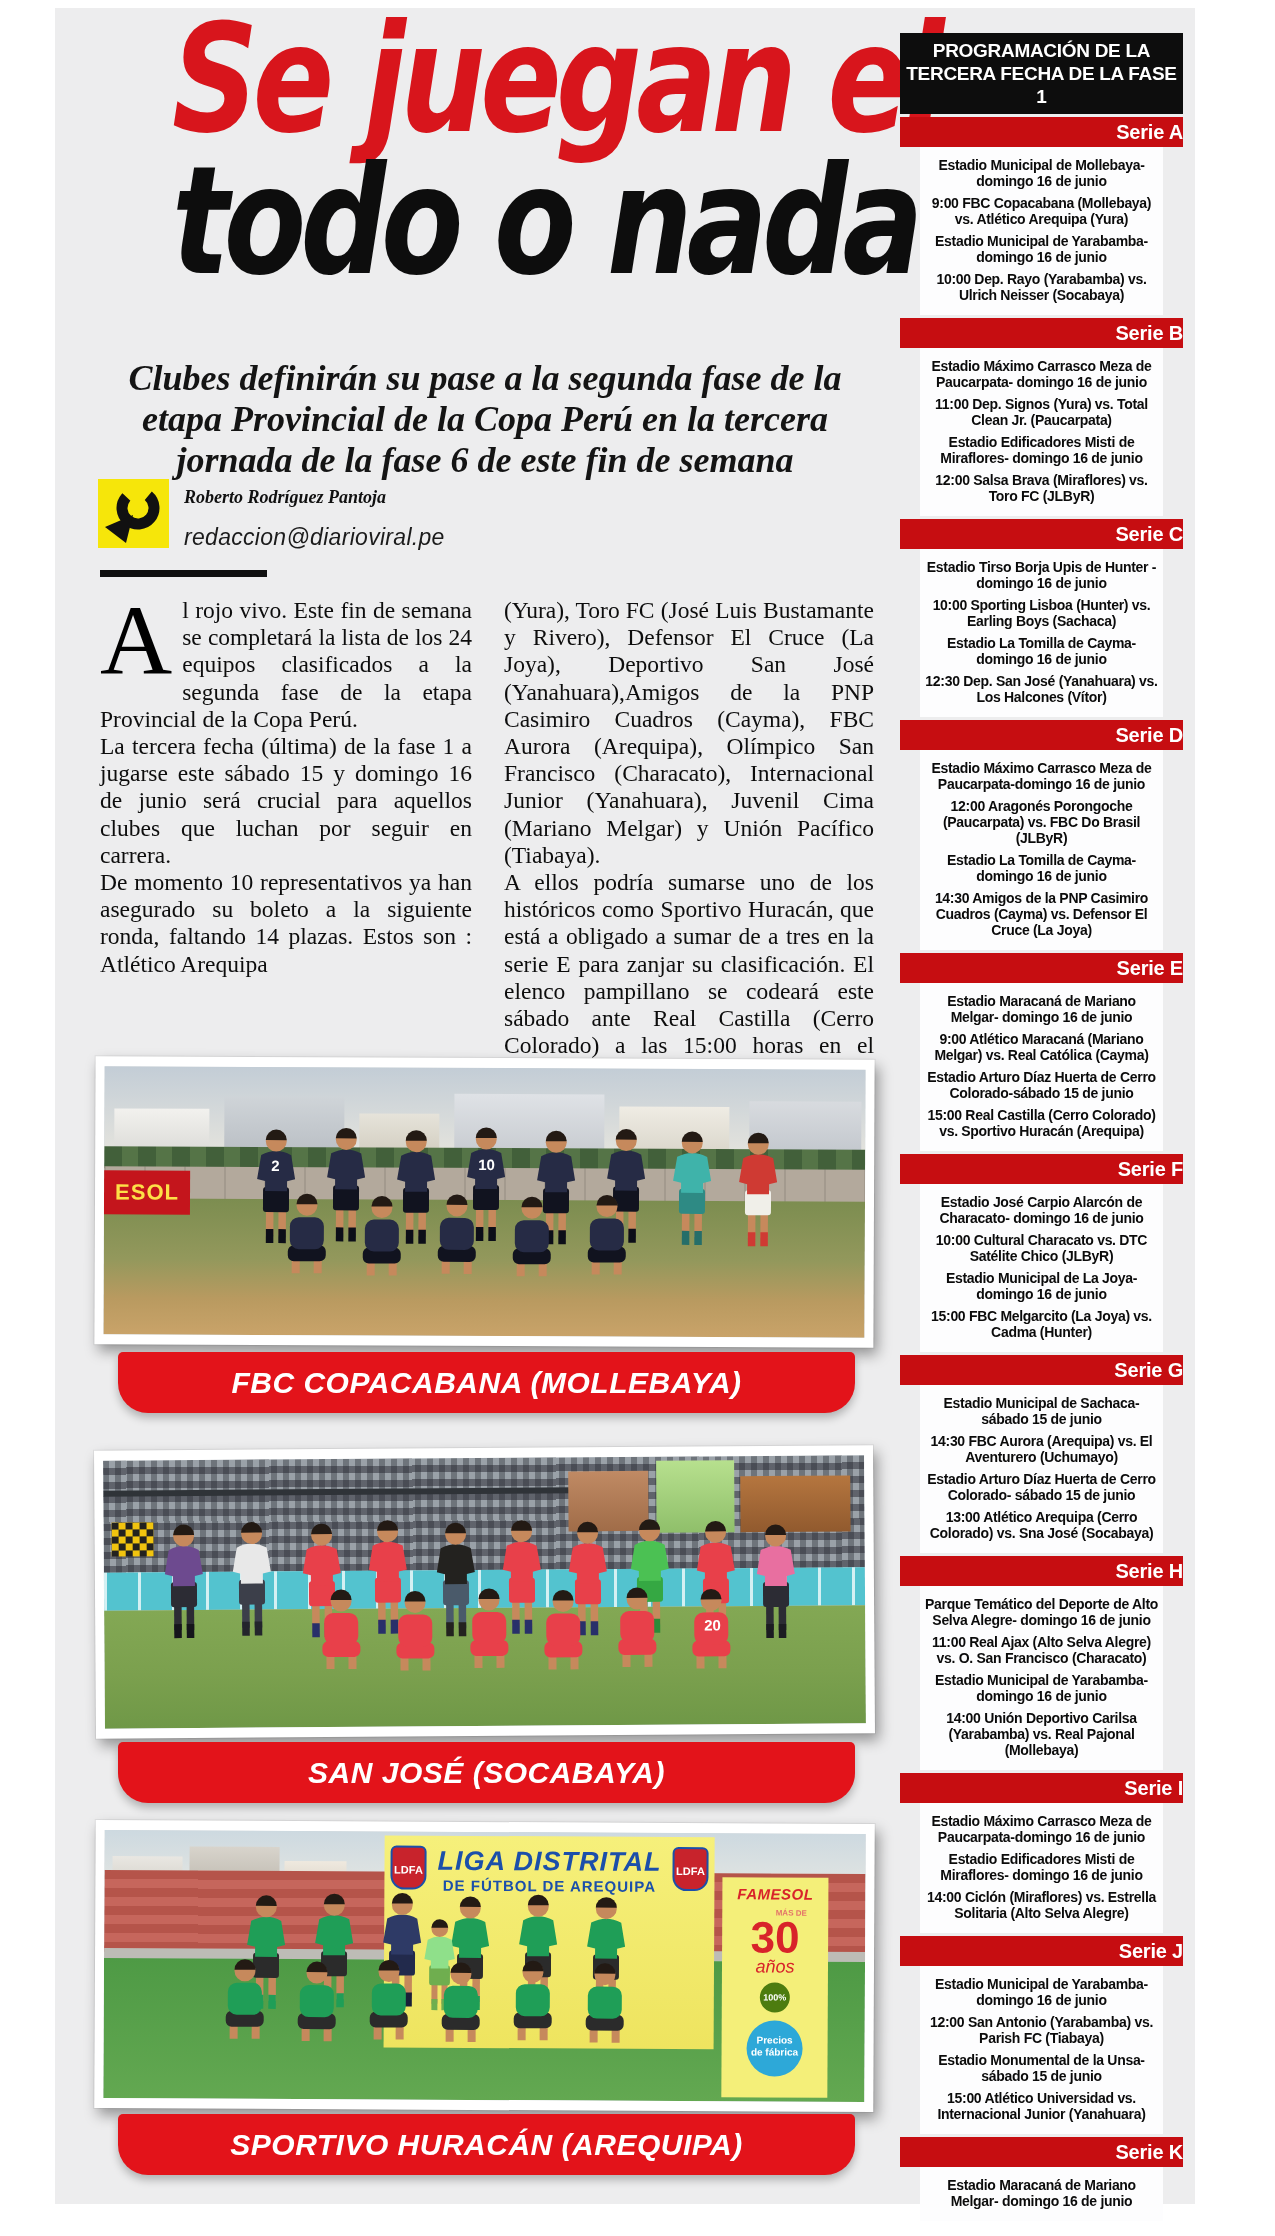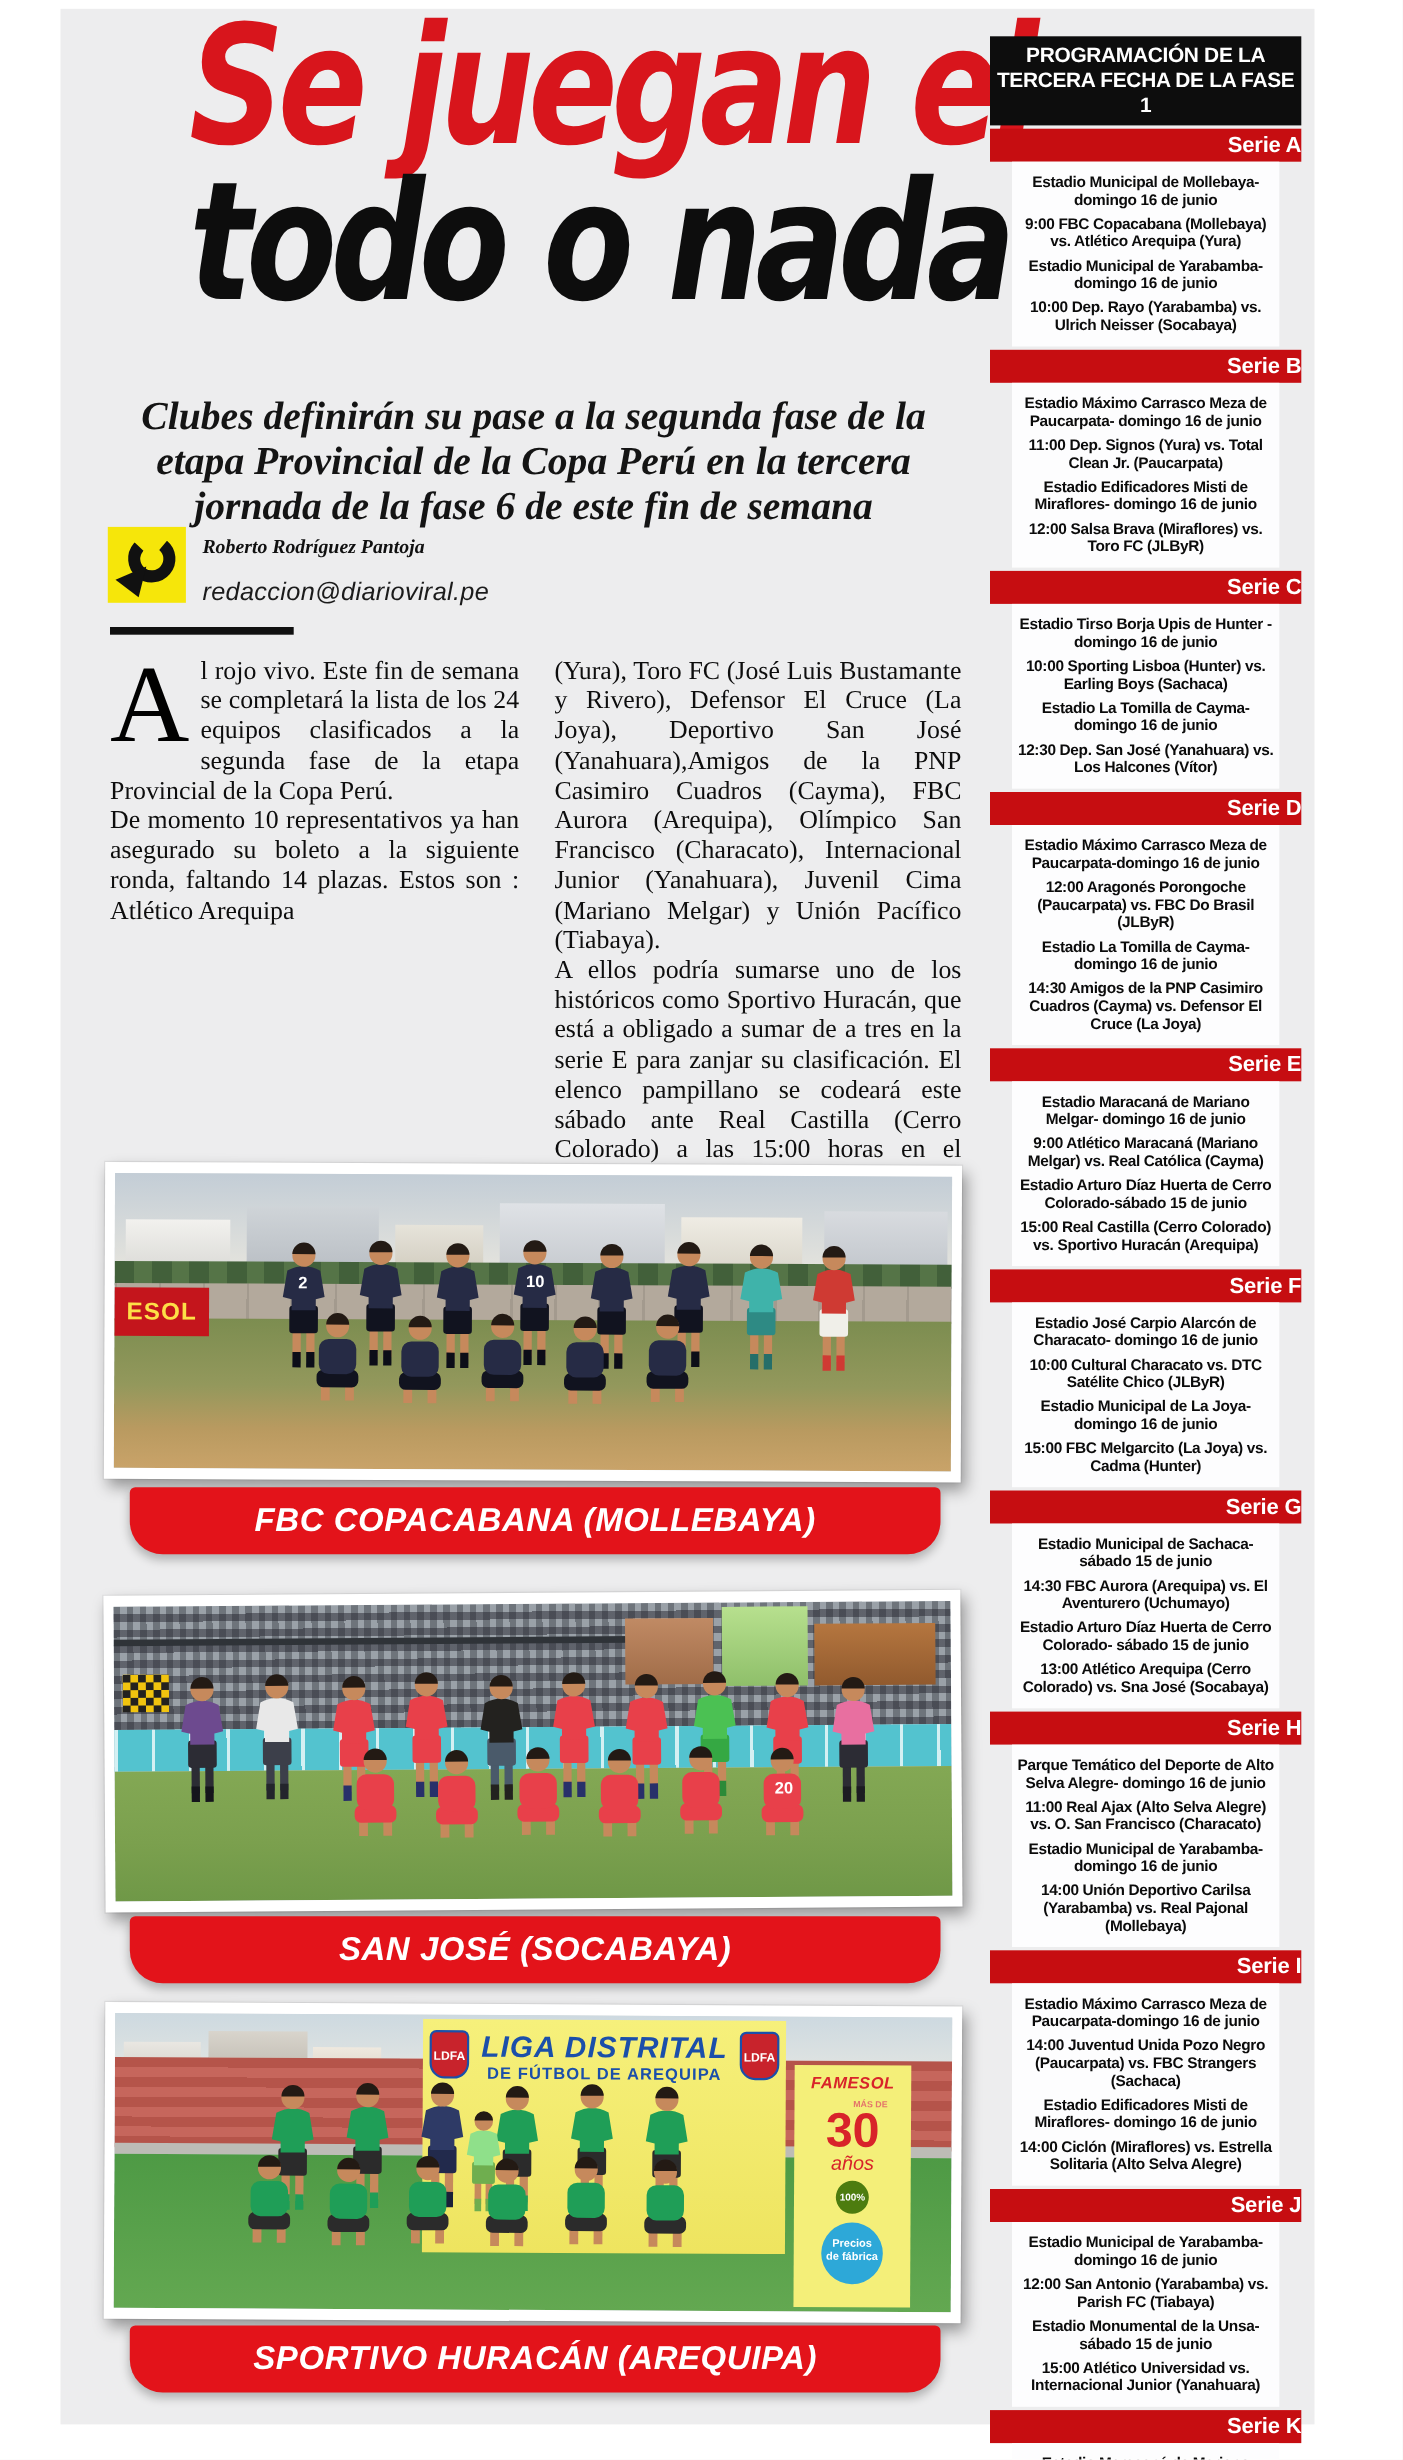--- a/index.html
+++ b/index.html
@@ -169,20 +169,21 @@
       <circle cx="40" cy="29" r="16" fill="none" stroke="#111111" stroke-width="11" stroke-dasharray="76 26" transform="rotate(-50 40 29)"></circle>
       <polygon points="7,48 35,36 28,64" fill="#111111"></polygon>
     </svg>
   </div>
   <div class="abs author">Roberto Rodríguez Pantoja</div>
   <div class="abs email">redaccion@diarioviral.pe</div>
   <div class="abs rule"></div>
 
   <section class="abs col col1">
     <p><span class="dropcap">A</span><span>l rojo vivo. Este fin de semana se completará la lista de los 24 equipos clasificados a la segunda fase de la etapa Provincial de la Copa Perú.</span></p>
+    <p>La tercera fecha (última) de la fase 1 a jugarse este sábado 15 y domingo 16 de junio será crucial para aquellos clubes que luchan por seguir en carrera.</p>
     <p>De momento 10 representativos ya han asegurado su boleto a la siguiente ronda, faltando 14 plazas. Estos son : Atlético Arequipa</p>
   </section>
   <section class="abs col col2">
     <p>(Yura), Toro FC (José Luis Bustamante y Rivero), Defensor El Cruce (La Joya), Deportivo San José (Yanahuara),Amigos de la PNP Casimiro Cuadros (Cayma), FBC Aurora (Arequipa), Olímpico San Francisco (Characato), Internacional Junior (Yanahuara), Juvenil Cima (Mariano Melgar) y Unión Pacífico (Tiabaya).</p>
     <p>A ellos podría sumarse uno de los históricos como Sportivo Huracán, que está a obligado a sumar de a tres en la serie E para zanjar su clasificación. El elenco pampillano se codeará este sábado ante Real Castilla (Cerro Colorado) a las 15:00 horas en el estadio Arturo Díaz Huerta.</p>
   </section>
 
   <figure class="abs photo photo1" style="margin:0">
     <div class="scene">
       <div class="p1-sky"></div>
@@ -367,21 +368,20 @@
             <p class="entry">11:00 Real Ajax (Alto Selva Alegre) vs. O. San Francisco (Characato)</p>
             <p class="entry">Estadio Municipal de Yarabamba- domingo 16 de junio</p>
             <p class="entry">14:00 Unión Deportivo Carilsa (Yarabamba) vs. Real Pajonal (Mollebaya)</p>
           </div>
   </section>
 
   <section class="serie">
     <div class="serie-bar">Serie I</div>
     <div class="serie-rows">
             <p class="entry">Estadio Máximo Carrasco Meza de Paucarpata-domingo 16 de junio</p>
-            <p class="entry">14:00 Juventud Unida Pozo Negro (Paucarpata) vs. FBC Strangers (Sachaca)</p>
             <p class="entry">Estadio Edificadores Misti de Miraflores- domingo 16 de junio</p>
             <p class="entry">14:00 Ciclón (Miraflores) vs. Estrella Solitaria (Alto Selva Alegre)</p>
           </div>
   </section>
 
   <section class="serie">
     <div class="serie-bar">Serie J</div>
     <div class="serie-rows">
             <p class="entry">Estadio Municipal de Yarabamba-domingo 16 de junio</p>
             <p class="entry">12:00 San Antonio (Yarabamba) vs. Parish FC (Tiabaya)</p>

